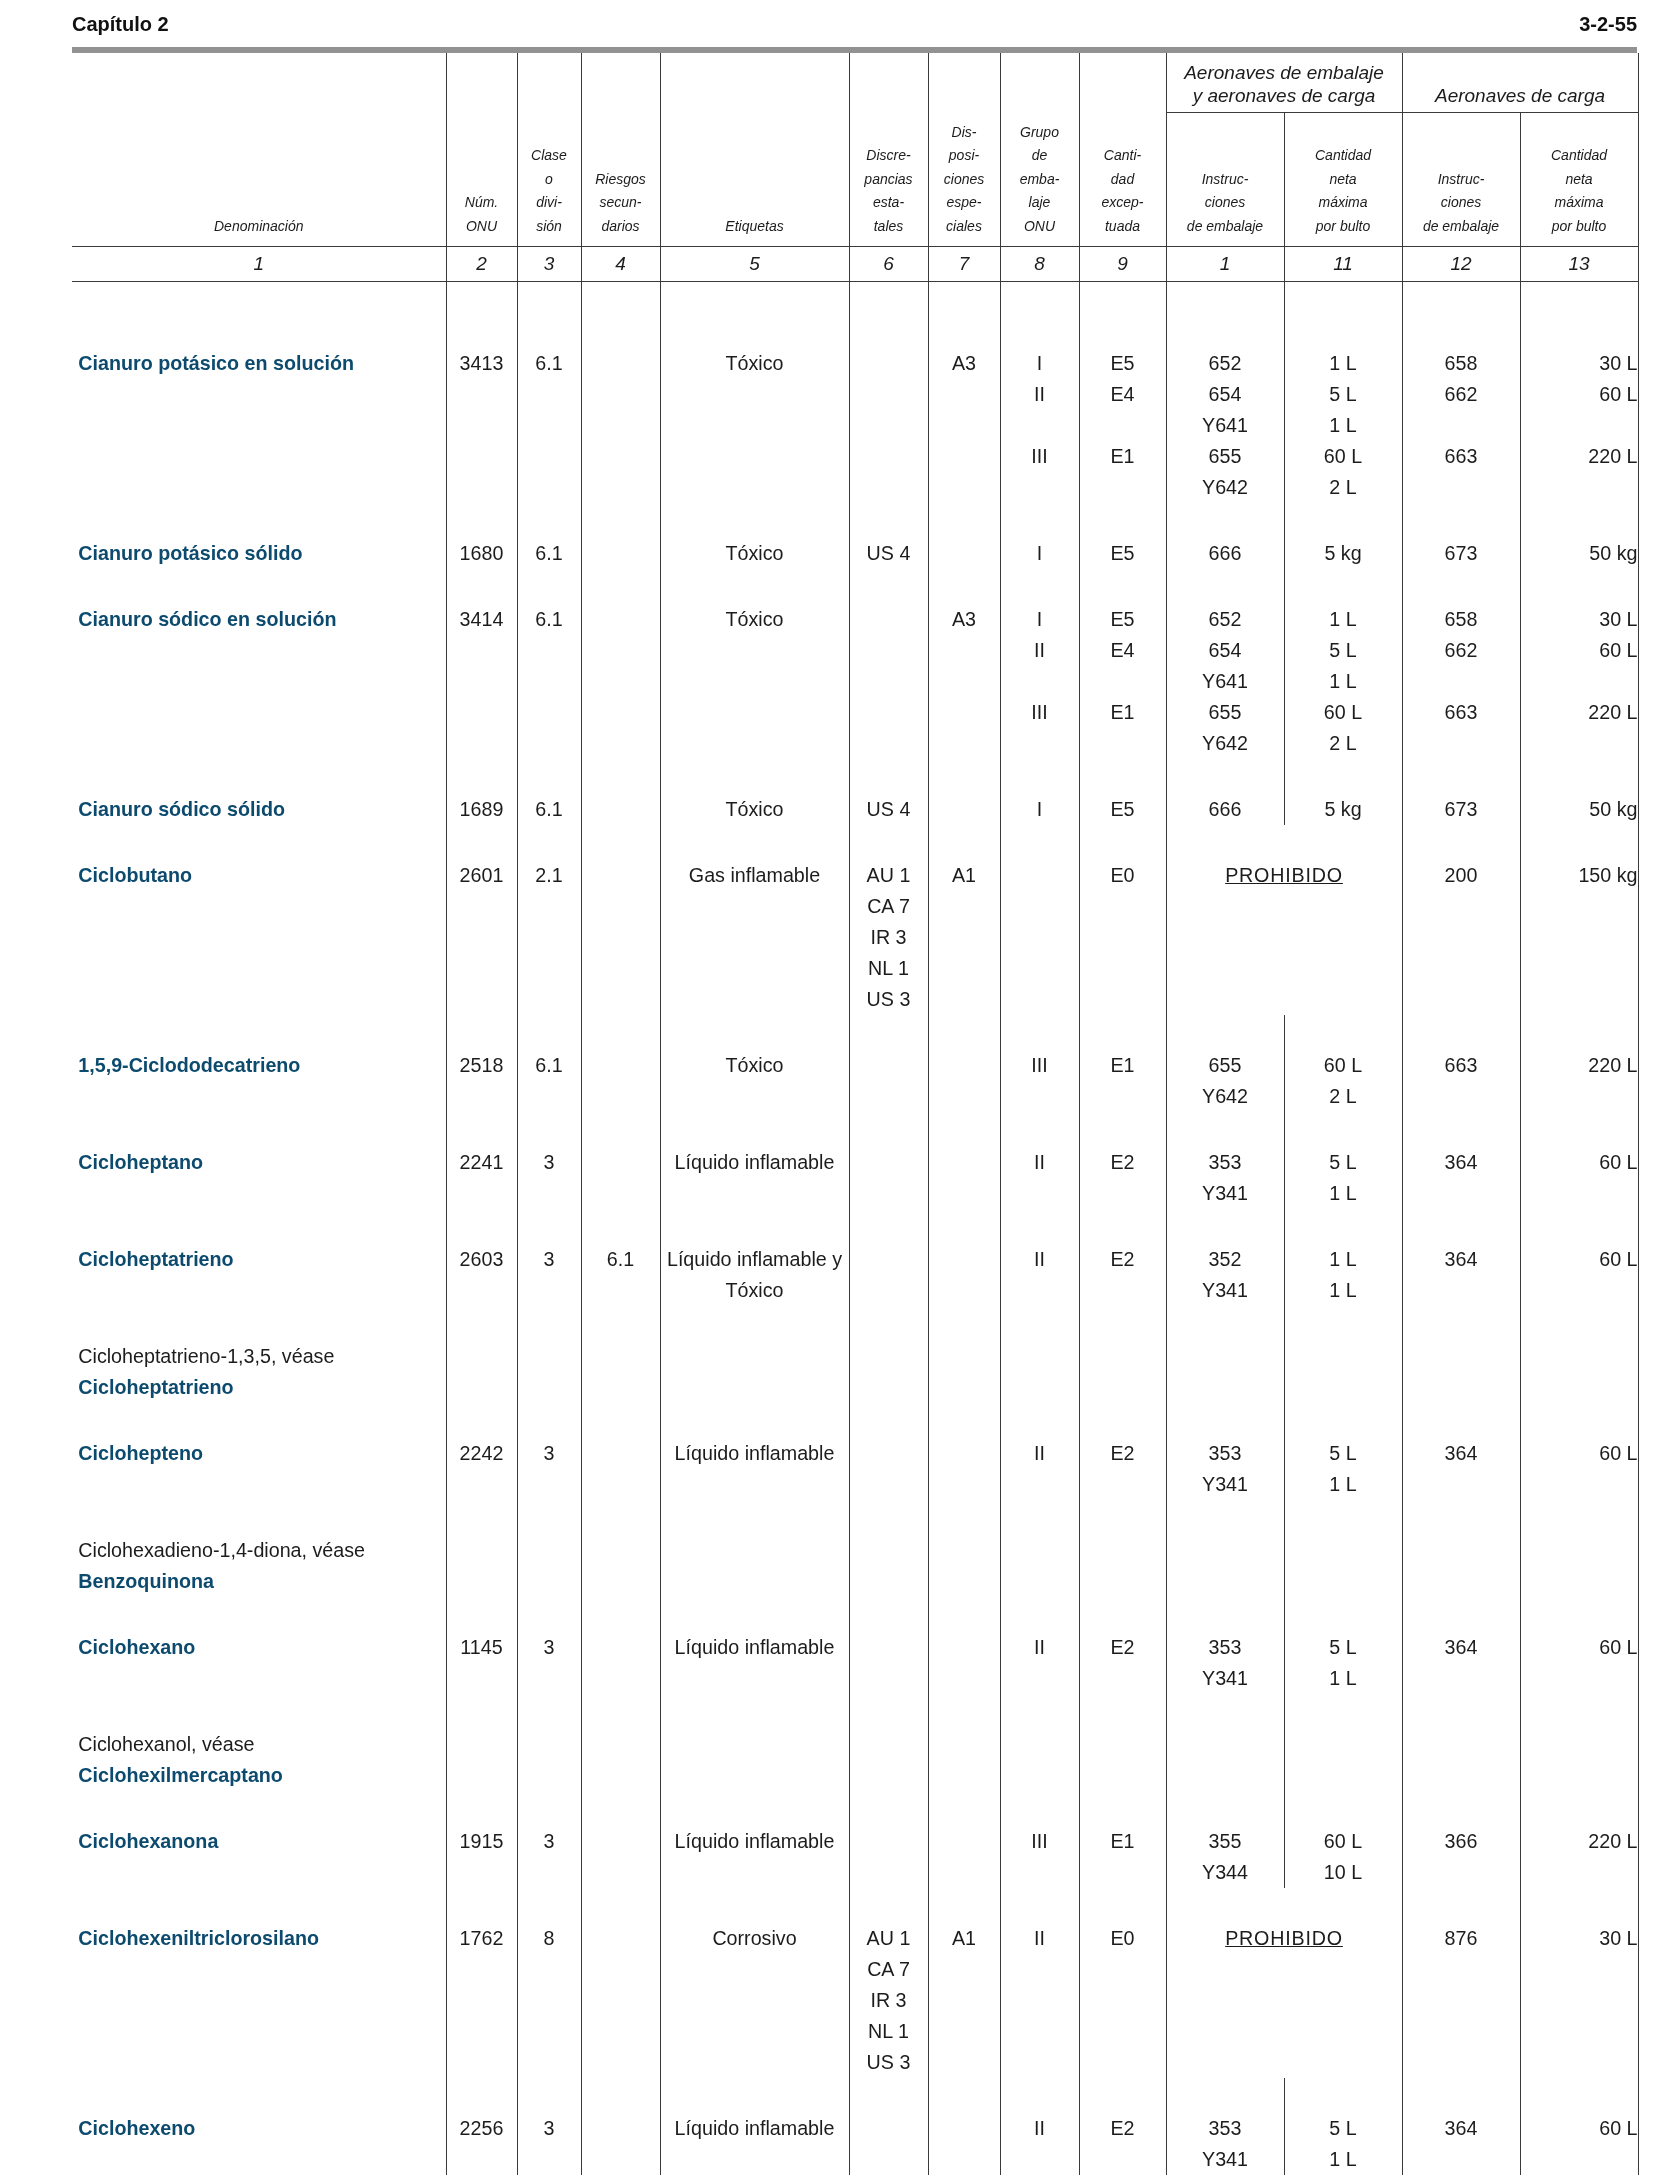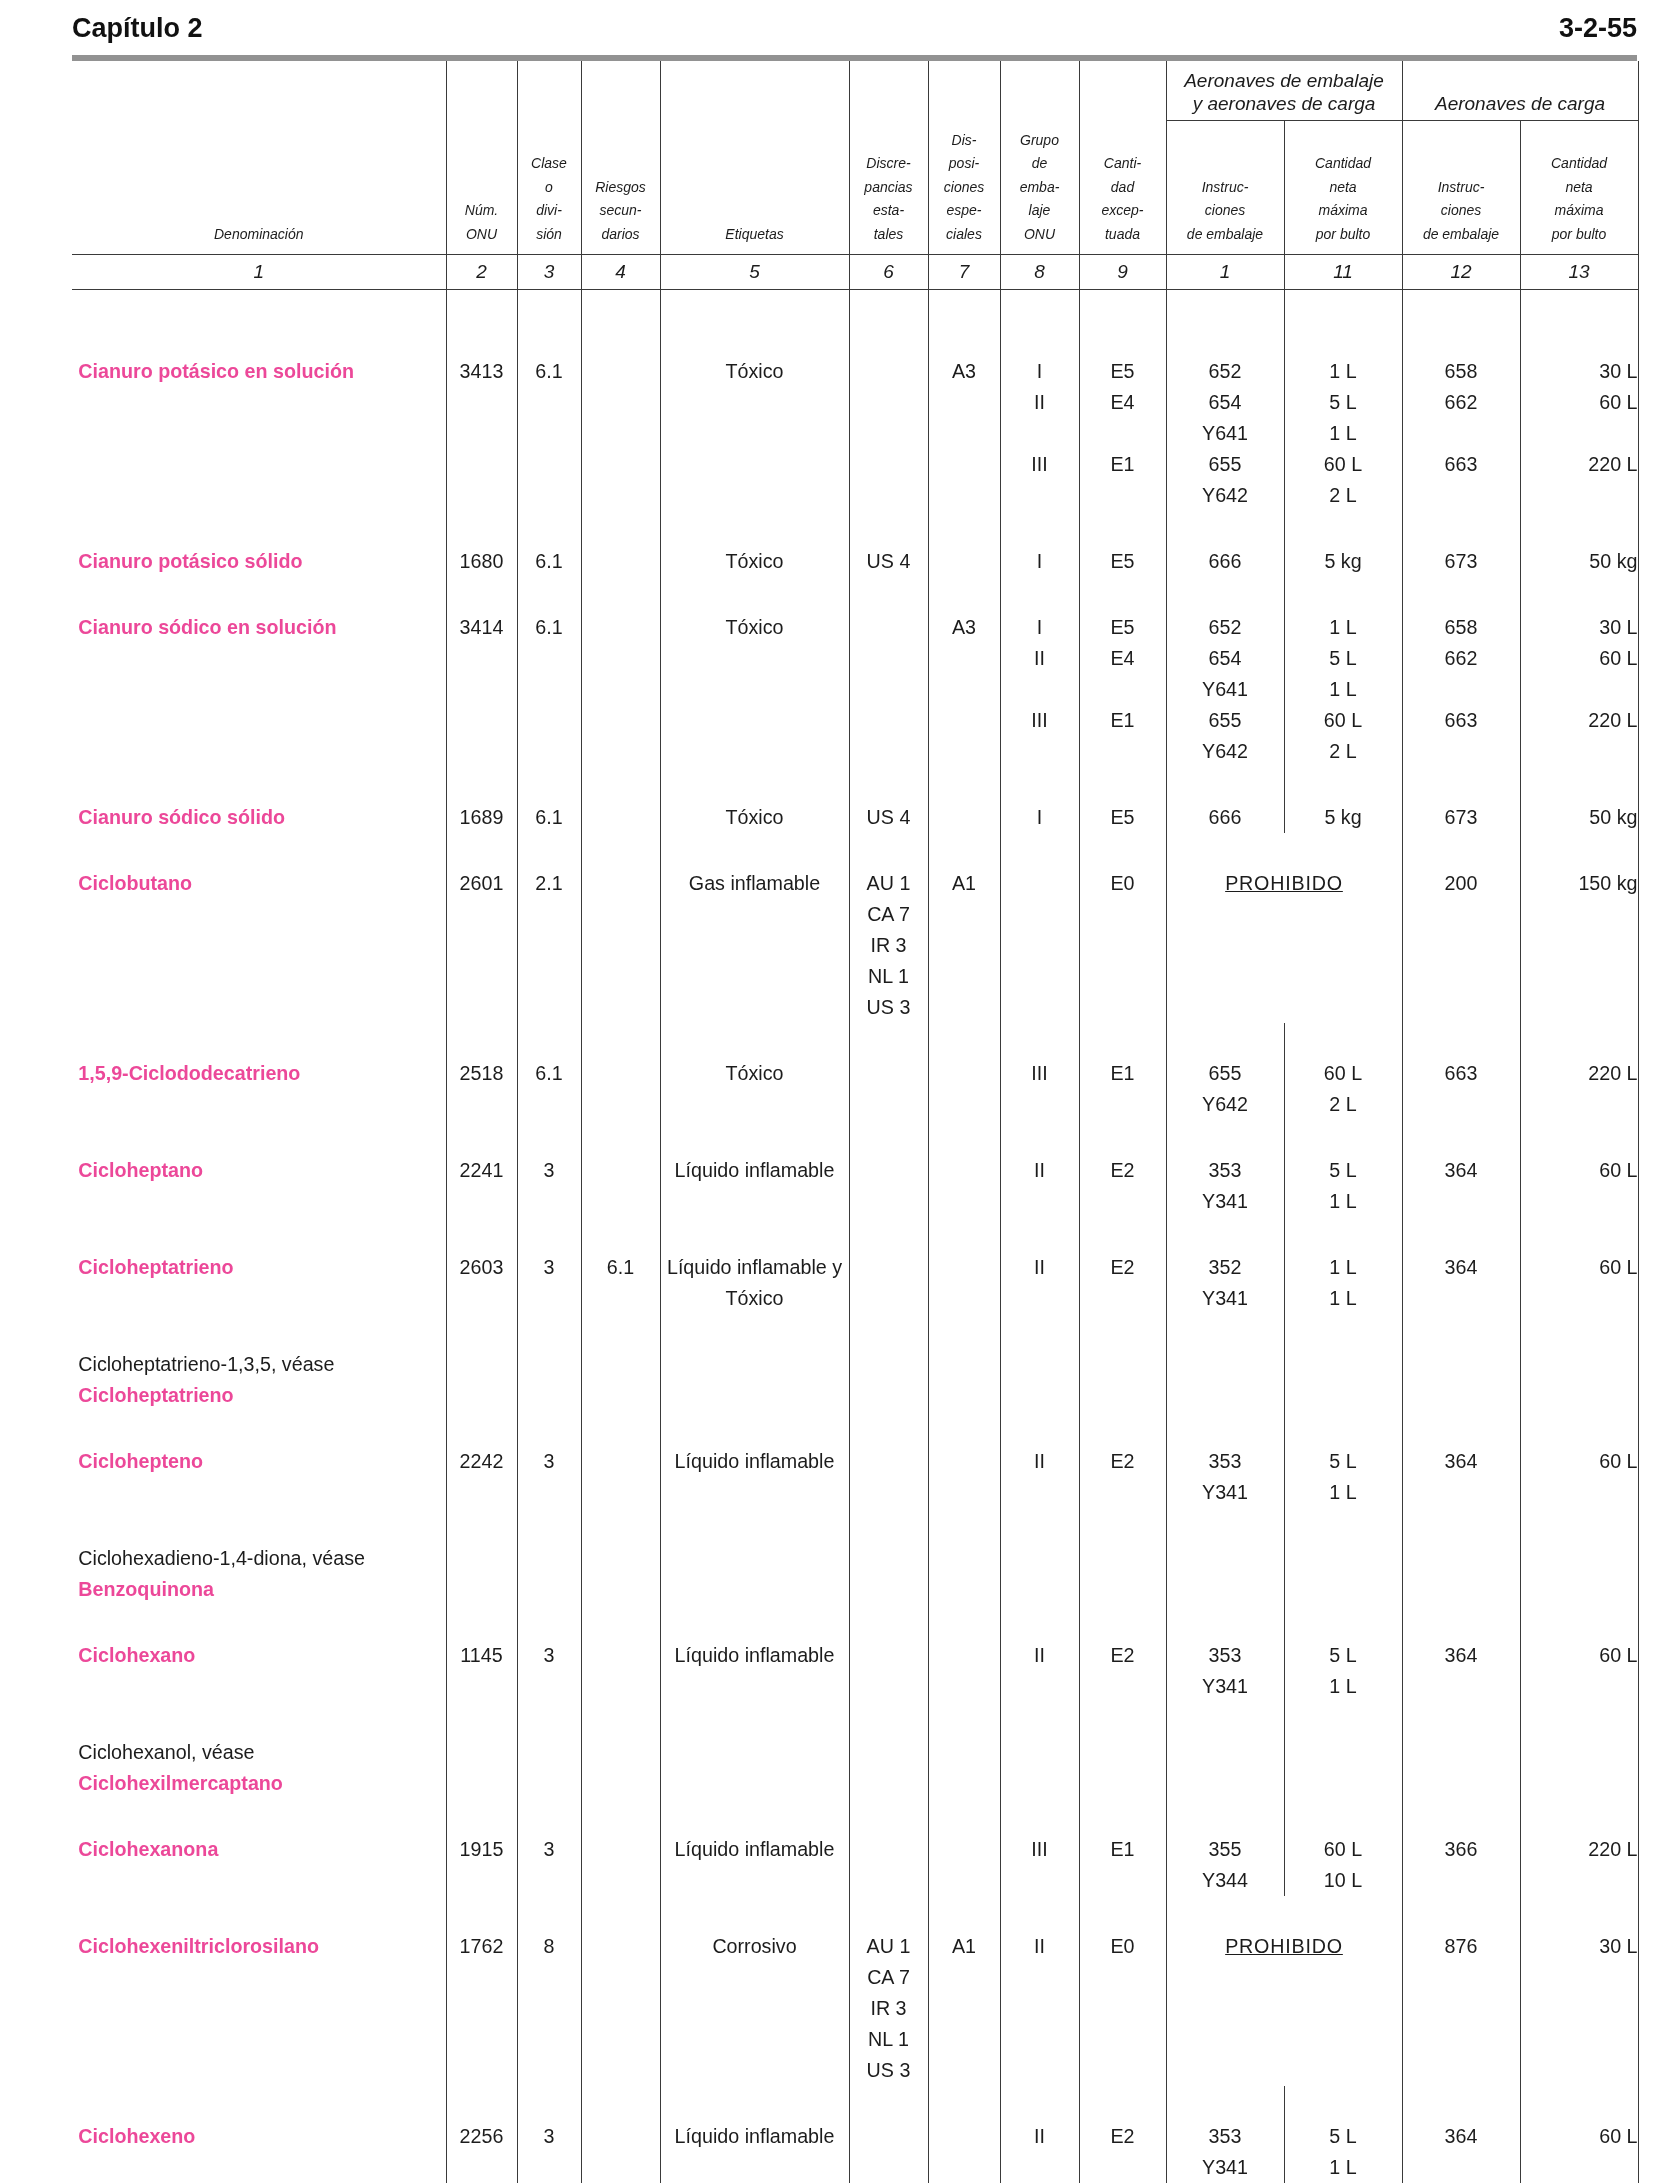--- a/index.html
+++ b/index.html
@@ -5,21 +5,21 @@
   * { margin:0; padding:0; box-sizing:border-box; }
   html,body { width:1672px; height:2183px; overflow:hidden; }
   body {
     background:#ffffff;
     color:#1c1c1c;
     font-family:"Liberation Sans", sans-serif;
   }
   .topbar {
     display:flex; justify-content:space-between; align-items:flex-end;
     padding:12.6px 35px 0 72px;
-    font-size:27px; font-weight:bold; color:#111;
+    font-size:20px; font-weight:bold; color:#111;
   }
   .rule { height:6.3px; background:#929292; margin:11px 35px 0 72px; }
 
   table {
     border-collapse:collapse; table-layout:fixed;
     width:1565px; margin-left:72px;
   }
   th, td { font-weight:normal; padding:0; }
   .bl { border-left:1.6px solid #3a3a3a; }
   .br { border-right:1.6px solid #3a3a3a;text-align:right; }
@@ -39,21 +39,21 @@
     border-top:1.6px solid #3a3a3a; border-bottom:1.6px solid #3a3a3a;
     height:35px; vertical-align:middle;
   }
   tbody td {
     vertical-align:top; text-align:center;
     font-size:19.7px; line-height:31px;
     padding-top:35px;
   }
   tbody tr.first td { padding-top:66px; }
   tbody td.name { text-align:left; padding-left:6.3px; padding-right:19px; }
-  .b { font-weight:bold; color:#ec4899; }
+  .b { font-weight:bold; color:#0c4a6e; }
   td.proh { letter-spacing:0.8px;text-decoration:underline; }
 </style>
 </head>
 <body>
 
 <div class="topbar">
   <span>Capítulo 2</span>
   <span>3-2-55</span>
 </div>
 <div class="rule"></div>

